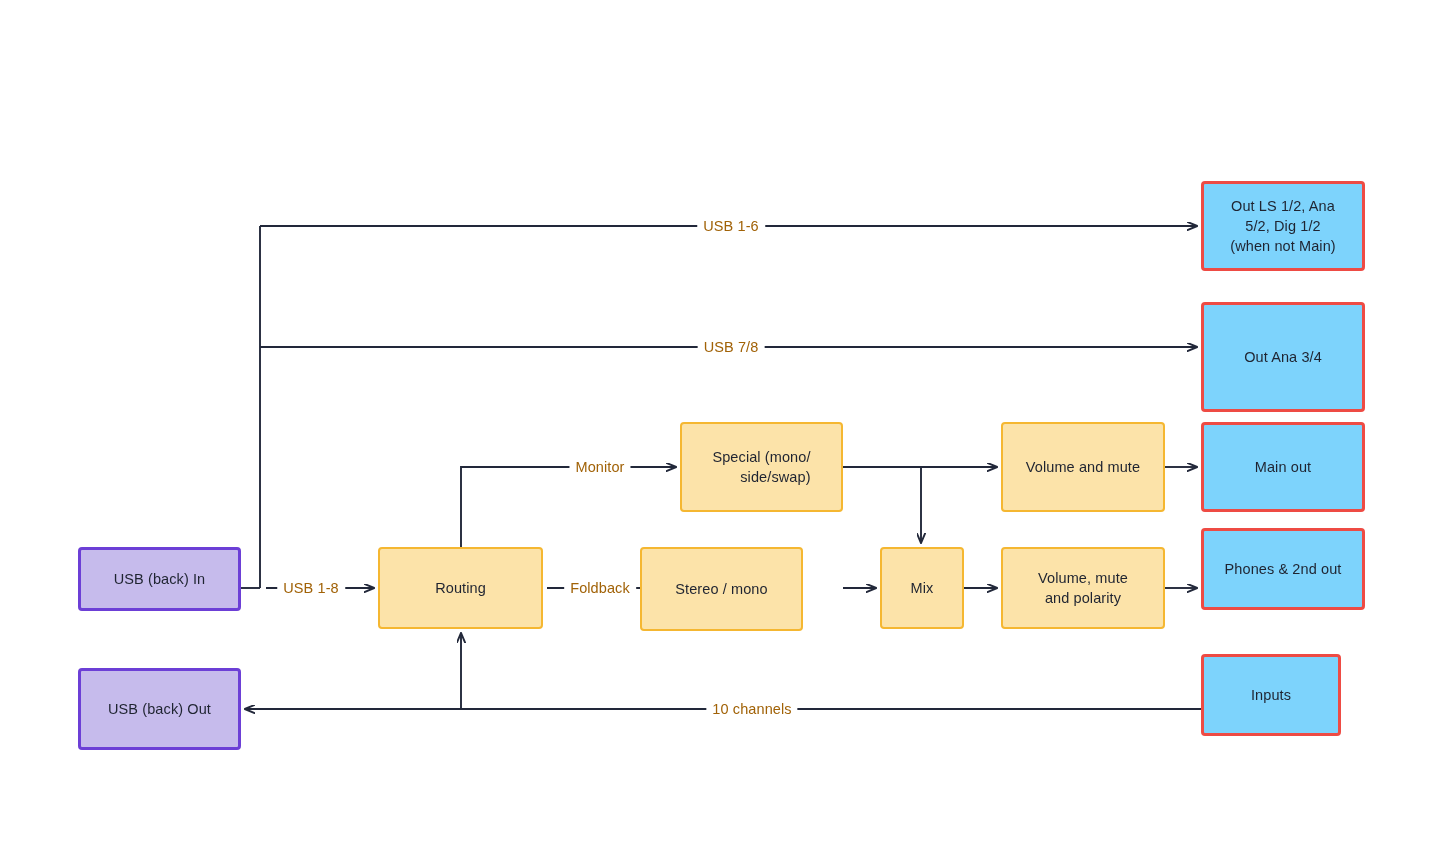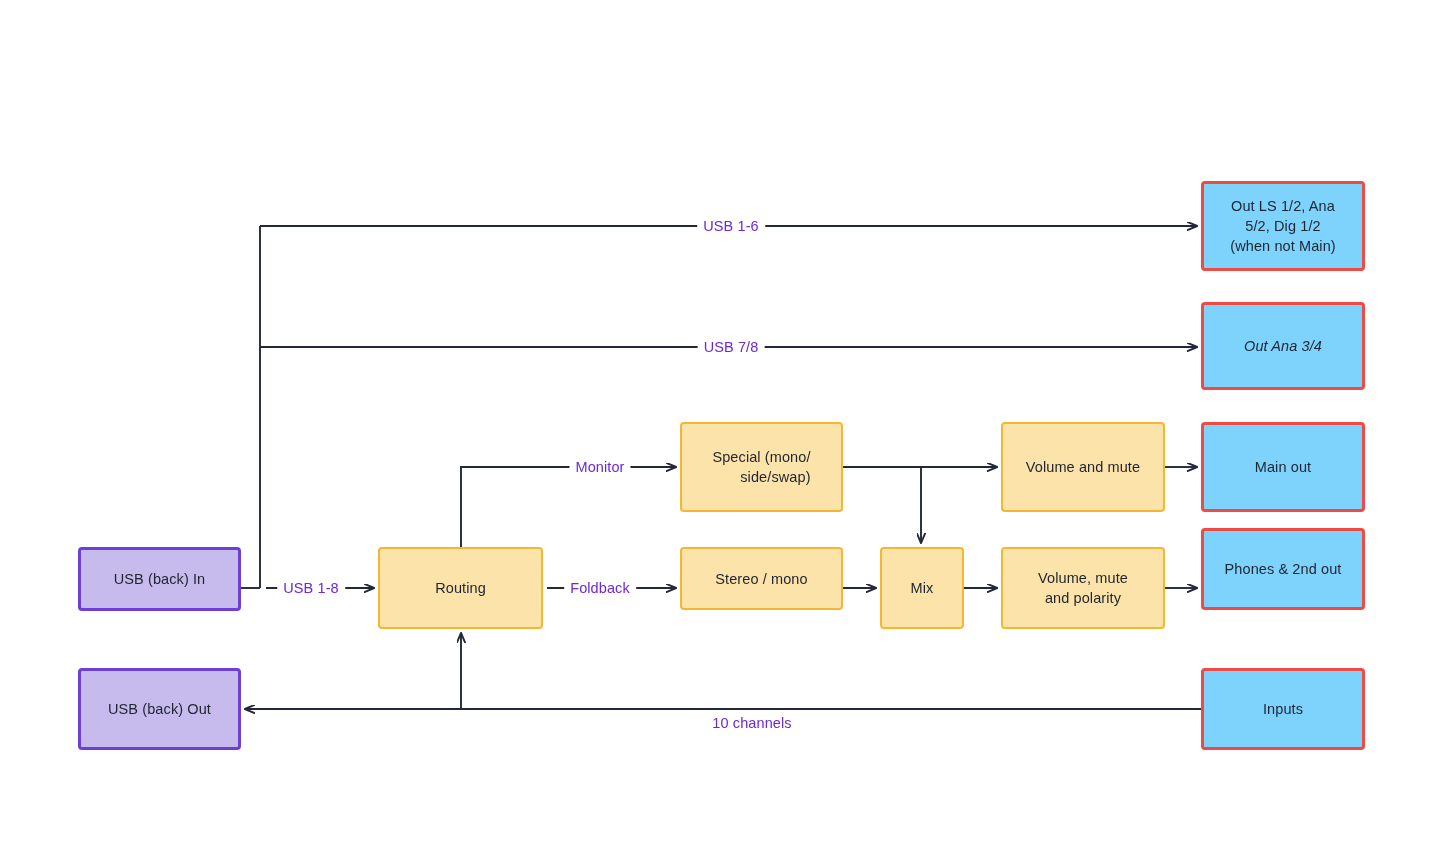--- a/index.html
+++ b/index.html
@@ -45,21 +45,21 @@
   .node.red{
     background:#7dd3fc;
     border:3px solid #ee4b44;
   }
   .edge-label{
     position:absolute;
     transform:translate(-50%,-50%);
     background:#ffffff;
     padding:1px 6px;
     font-size:14.5px;
-    color:#6d28d9;
+    color:#a16207;
     white-space:nowrap;
     letter-spacing:.1px;
   }
 </style>
 </head>
 <body>
 
 <div id="canvas">
 
   <svg class="wires" viewBox="0 0 1445 860" xmlns="http://www.w3.org/2000/svg">
@@ -112,21 +112,21 @@
     <span>Routing</span>
   </div>
 
   <div class="node yellow" style="left:680px;top:422px;width:163px;height:90px;text-align:right;">
     <span>
       <span>Special (mono/</span><br>
       <span>side/swap)</span>
     </span>
   </div>
 
-  <div class="node yellow" style="left:680px;top:547px;width:163px;height:63px;">
+  <div class="node yellow" style="left:640px;top:547px;width:163px;height:84px;">
     <span>Stereo / mono</span>
   </div>
 
   <div class="node yellow" style="left:880px;top:547px;width:84px;height:82px;">
     <span>Mix</span>
   </div>
 
   <div class="node yellow" style="left:1001px;top:422px;width:164px;height:90px;">
     <span>Volume and mute</span>
   </div>
@@ -139,41 +139,41 @@
   </div>
 
   <div class="node red" style="left:1201px;top:181px;width:164px;height:90px;">
     <span>
       <span>Out LS 1/2, Ana</span><br>
       <span>5/2, Dig 1/2</span><br>
       <span>(when not Main)</span>
     </span>
   </div>
 
-  <div class="node red" style="left:1201px;top:302px;width:164px;height:88px;font-style:italic;">
+  <div class="node red" style="left:1201px;top:302px;width:164px;height:110px;">
     <span>Out Ana 3/4</span>
   </div>
 
   <div class="node red" style="left:1201px;top:422px;width:164px;height:90px;">
     <span>Main out</span>
   </div>
 
   <div class="node red" style="left:1201px;top:528px;width:164px;height:82px;">
     <span>Phones &amp; 2nd out</span>
   </div>
 
-  <div class="node red" style="left:1201px;top:668px;width:164px;height:82px;text-align:center;">
+  <div class="node red" style="left:1201px;top:654px;width:140px;height:82px;text-align:center;">
     <span>Inputs</span>
   </div>
 
   <div class="edge-label" style="left:731px;top:226px;">USB 1-6</div>
 
   <div class="edge-label" style="left:731px;top:347px;">USB 7/8</div>
 
   <div class="edge-label" style="left:311px;top:588px;">USB 1-8</div>
 
   <div class="edge-label" style="left:600px;top:467px;">Monitor</div>
 
   <div class="edge-label" style="left:600px;top:588px;">Foldback</div>
 
-  <div class="edge-label" style="left:752px;top:709px;margin-top:14px;">10 channels</div>
+  <div class="edge-label" style="left:752px;top:709px;">10 channels</div>
 
 </div>
 
 </body></html>

